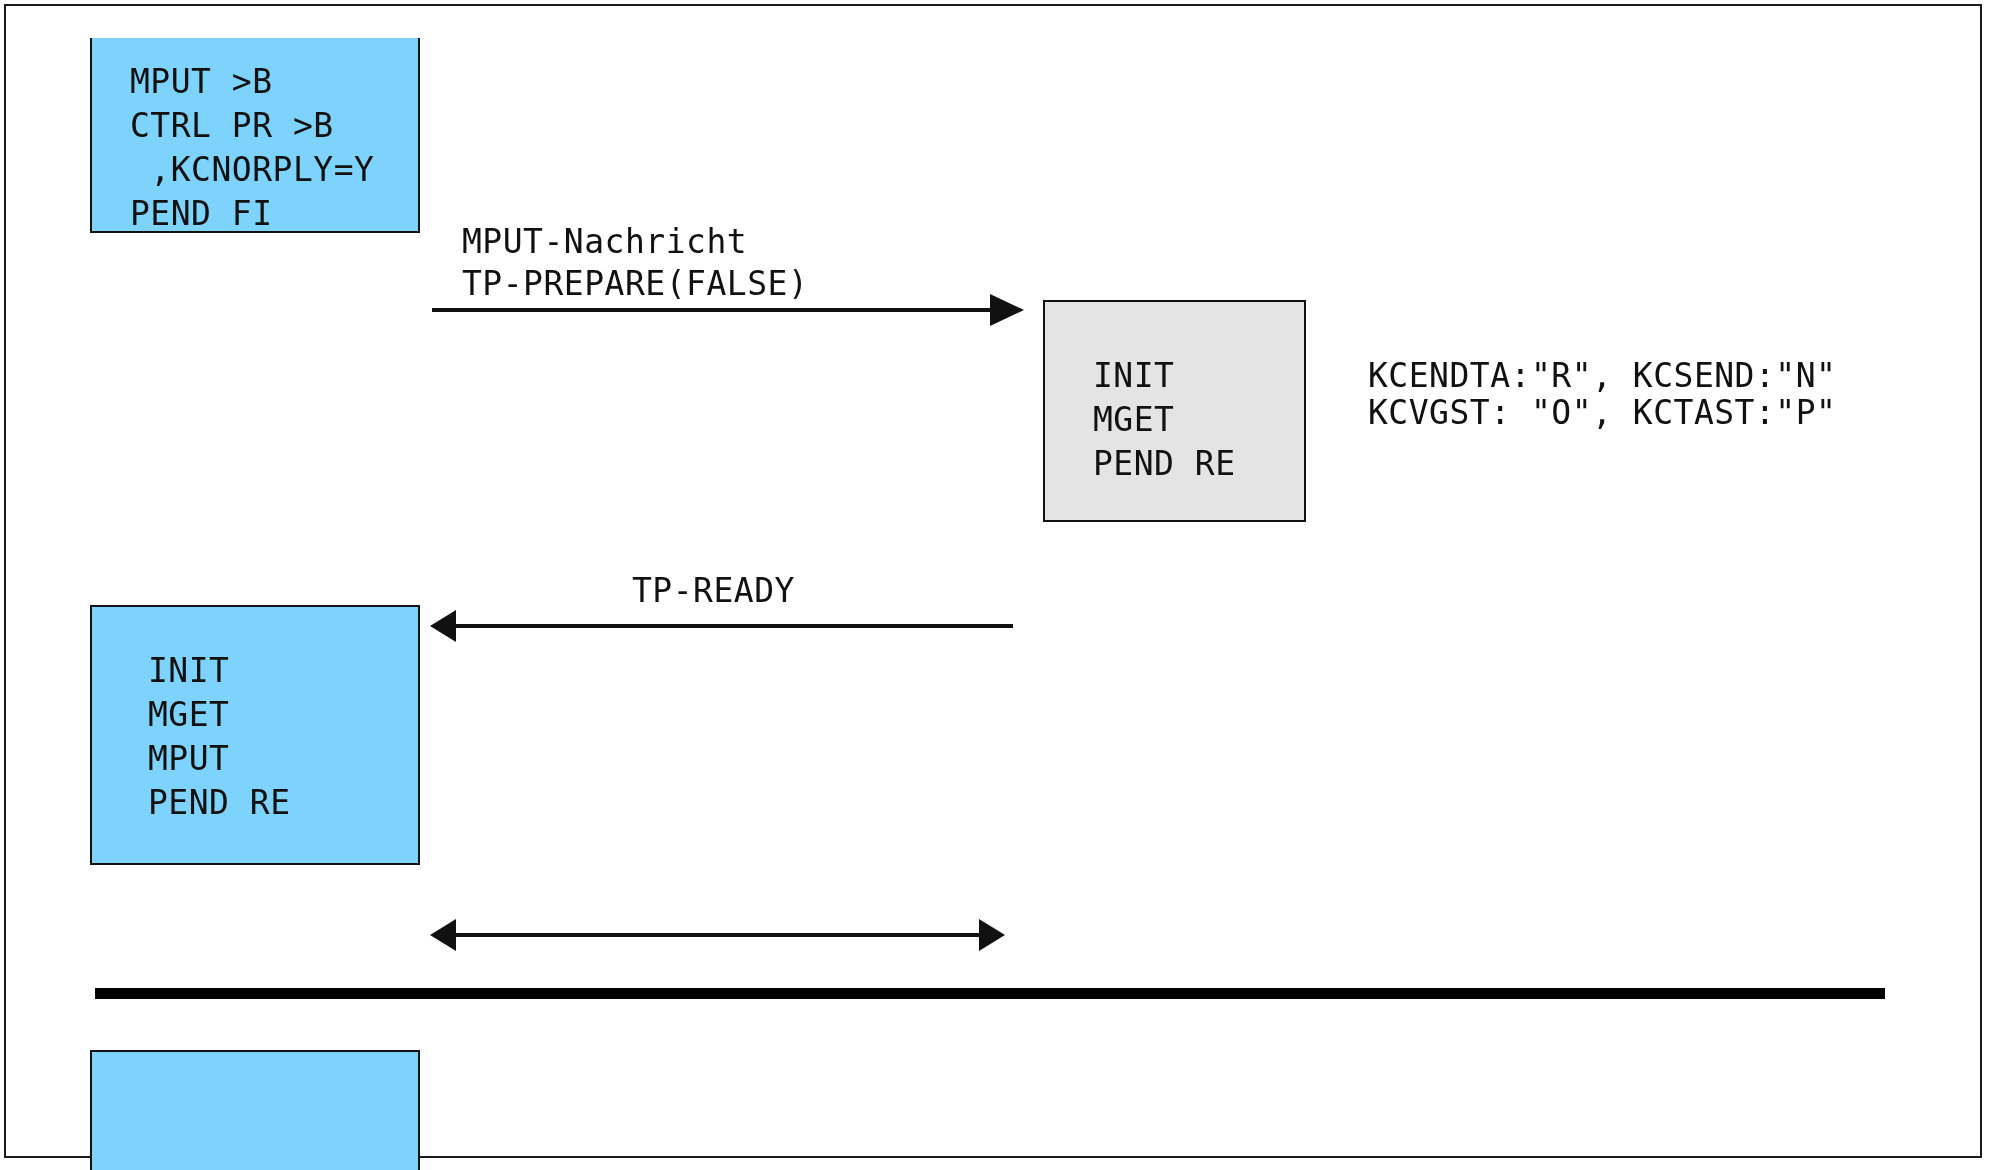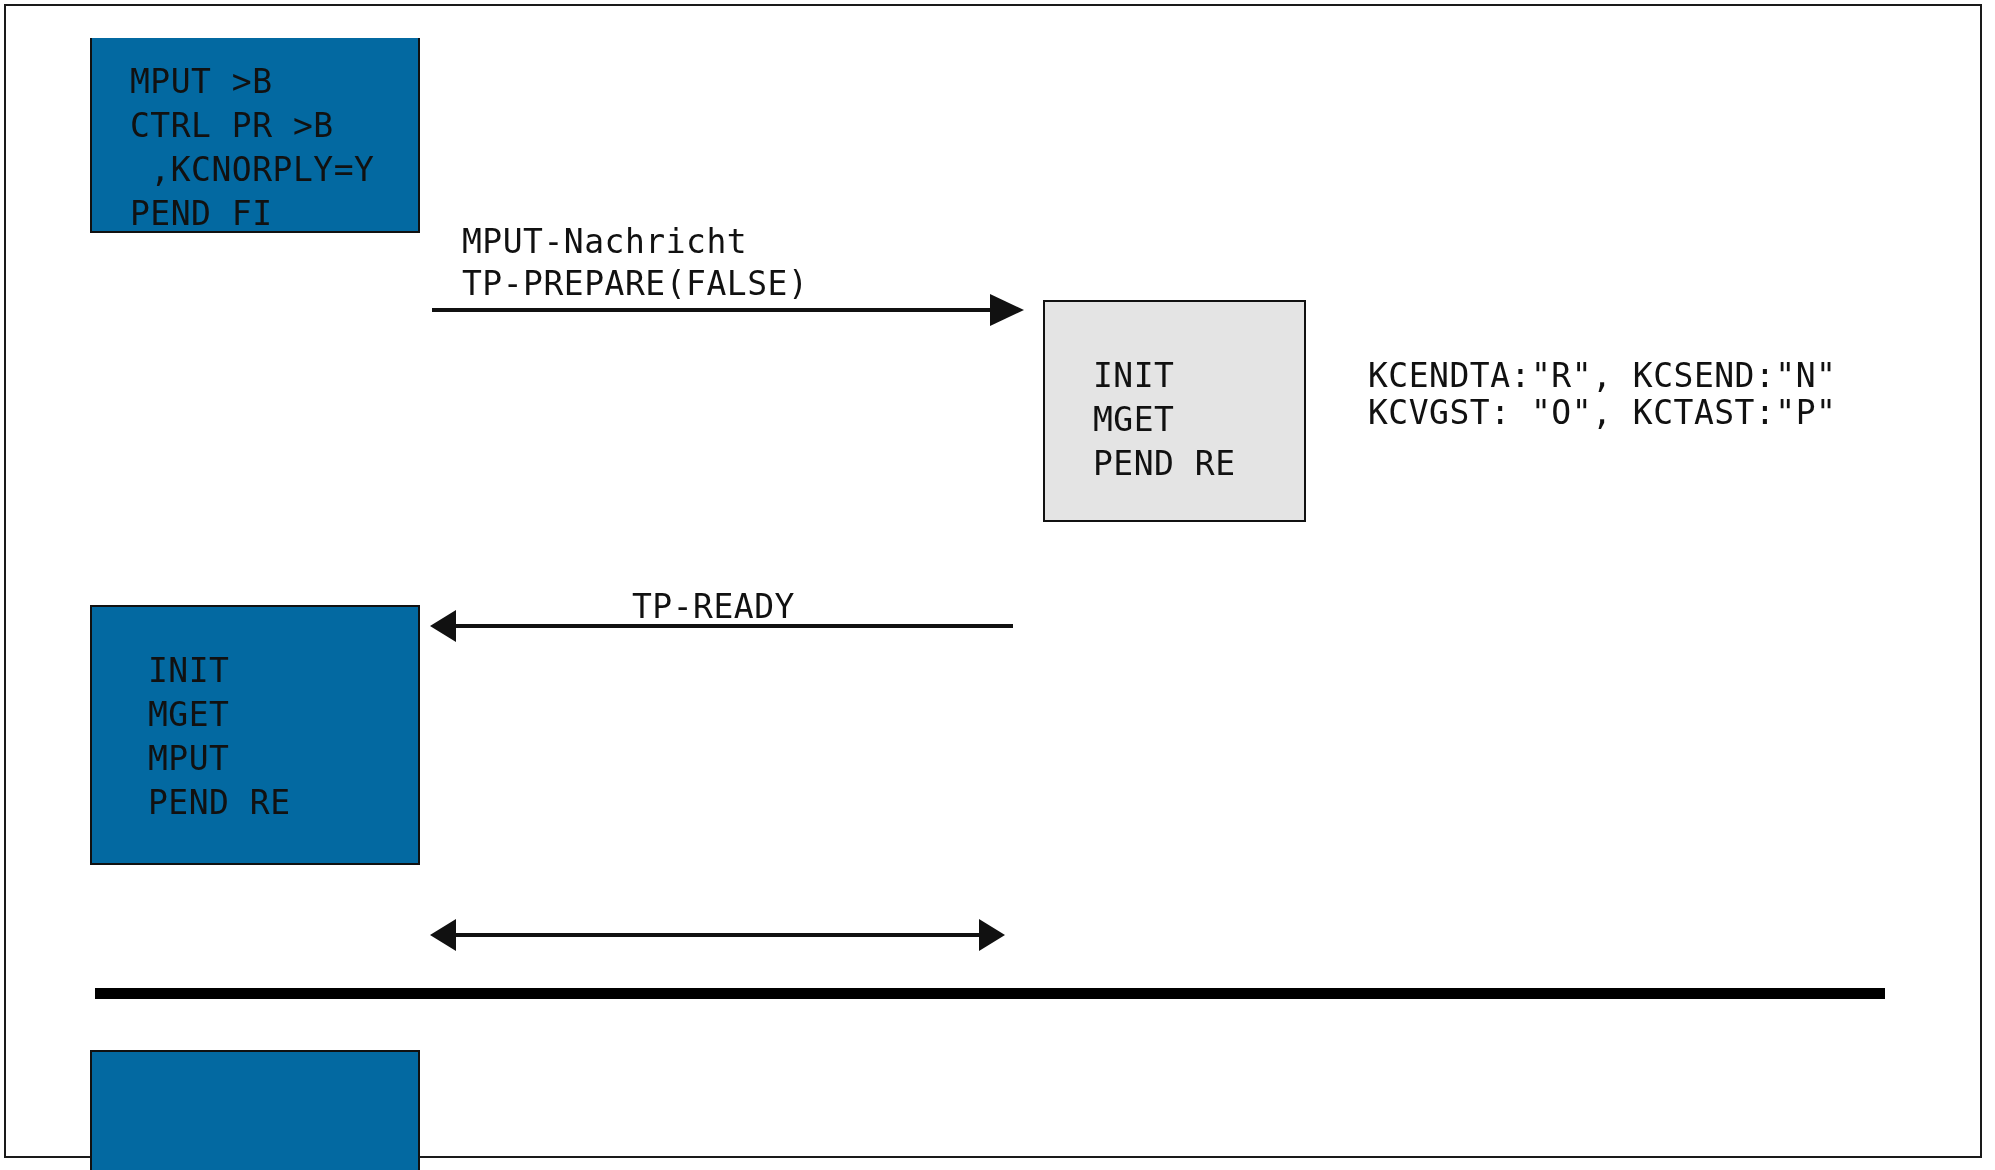--- a/index.html
+++ b/index.html
@@ -27,21 +27,21 @@
     height: 1154px;
     border: 2px solid #1a1a1a;
     box-sizing: border-box;
     pointer-events: none;
   }
 
   
   .code-box {
     position: absolute;
     box-sizing: border-box;
-    background: #0369a1;
+    background: #7dd3fc;
     border: 2px solid #111111;
   }
   .code-box.open-top {
     border-top: none;
   }
   .code-box.shaded {
     background: #e4e4e4;
   }
   .code-lines {
     position: absolute;
@@ -107,21 +107,21 @@
 
   <div class="code-box shaded" style="left:1043px; top:300px; width:263px; height:222px;">
     <div class="code-lines" style="left:48px; top:52px;">INIT
 MGET
 PEND RE</div>
   </div>
 
   <div class="label" style="left:1368px; top:355px;">KCENDTA:"R", KCSEND:"N"</div>
   <div class="label" style="left:1368px; top:392px;">KCVGST: "O", KCTAST:"P"</div>
 
-  <div class="label" style="left:632px; top:586px;">TP-READY</div>
+  <div class="label" style="left:632px; top:570px;">TP-READY</div>
 
   <div class="arrow" style="left:430px; top:608px; width:585px;">
     <svg width="585" height="36" viewBox="0 0 585 36" xmlns="http://www.w3.org/2000/svg">
       <line x1="24" y1="18" x2="583" y2="18" stroke="#111111" stroke-width="4"></line>
       <polygon points="26,2 26,34 0,18" fill="#111111"></polygon>
     </svg>
   </div>
 
   <div class="code-box" style="left:90px; top:605px; width:330px; height:260px;">
     <div class="code-lines" style="left:56px; top:42px;">INIT

